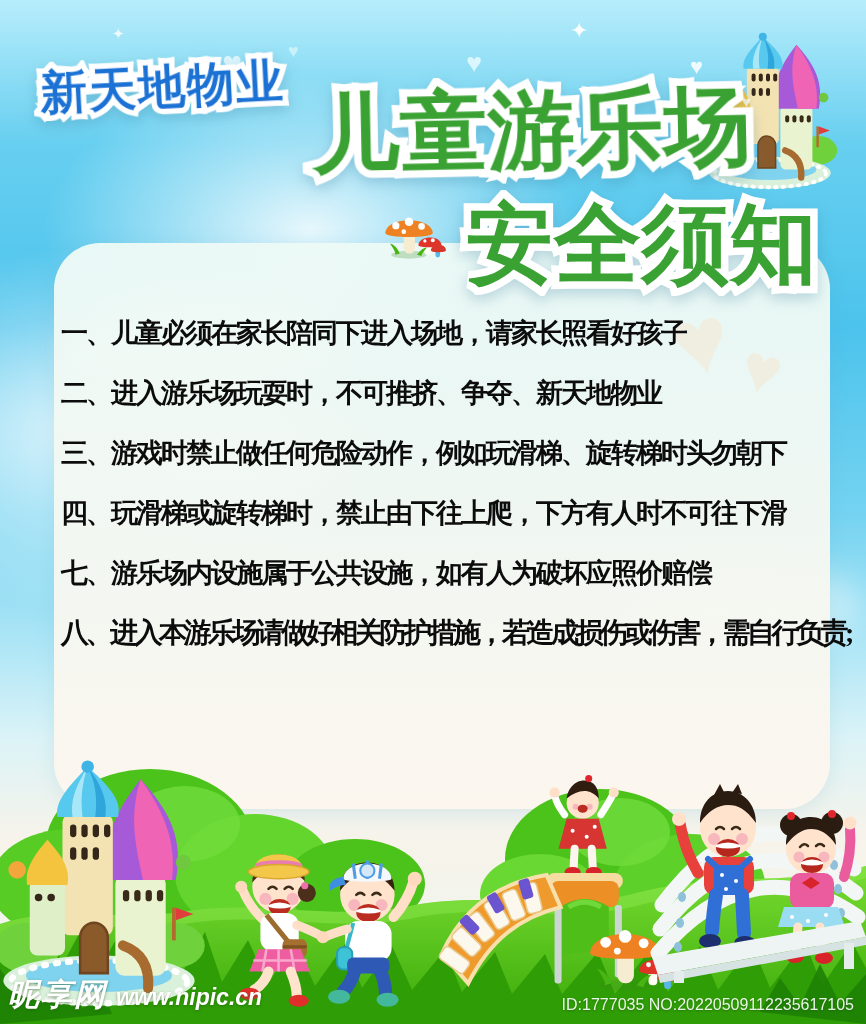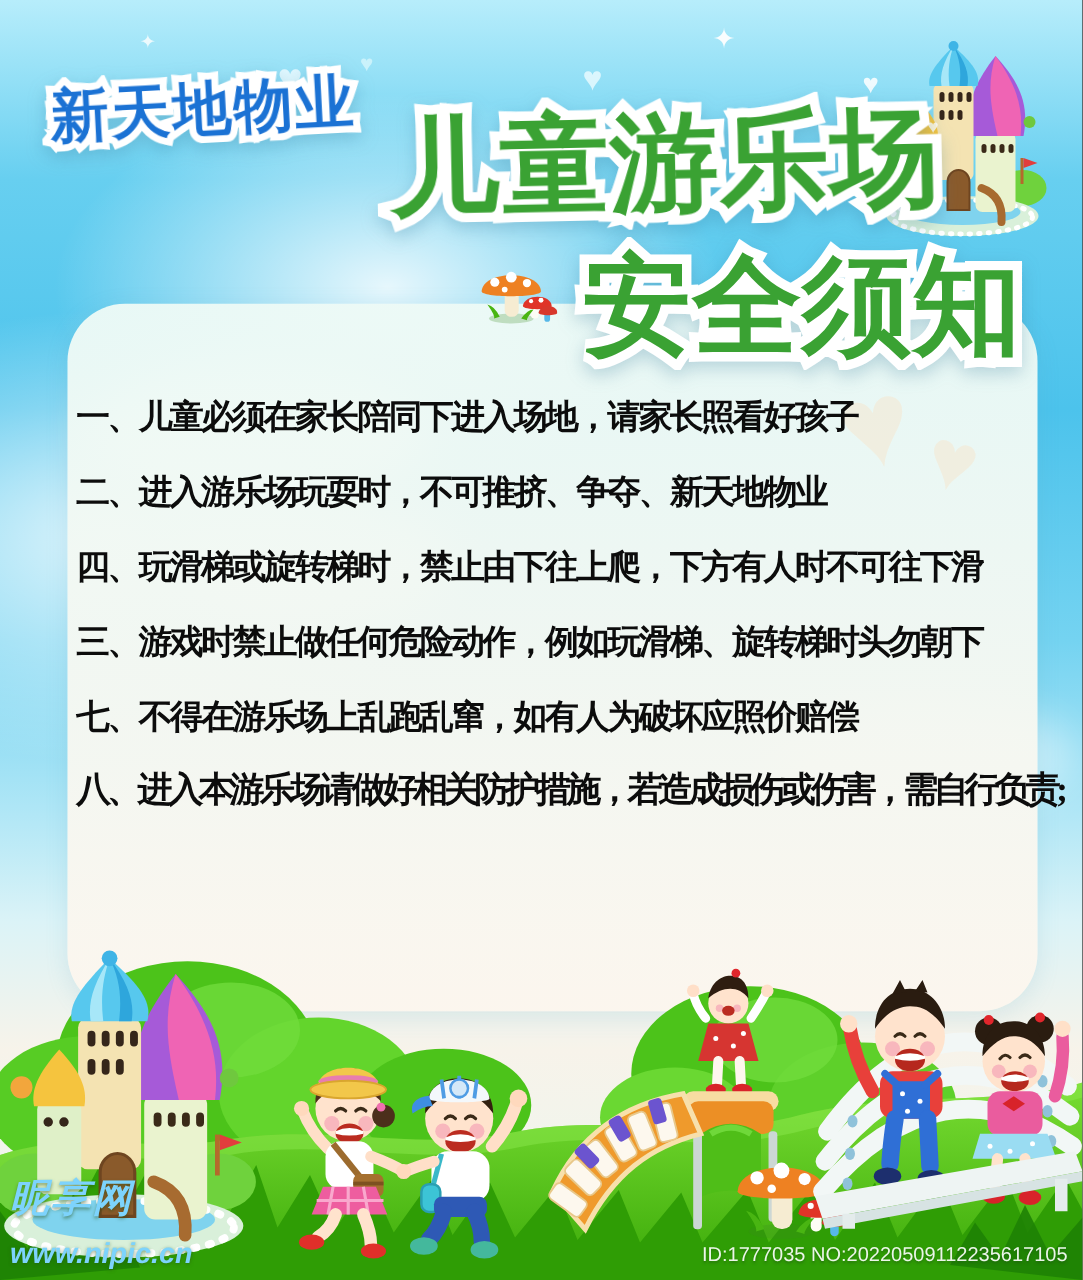--- a/index.html
+++ b/index.html
@@ -60,22 +60,22 @@
   .scene{position:absolute;left:0;bottom:0;width:866px;height:270px;z-index:6;}
   .scene .art{position:absolute;}
   .scene-base{position:absolute;left:0;top:0;width:866px;height:270px;}
   .castle-bl{left:-8px;top:4px;width:214px;height:254px;}
   .kids{left:216px;top:62px;width:222px;height:192px;}
   .slide{left:428px;top:20px;width:226px;height:220px;}
   .bench{left:648px;top:10px;width:218px;height:222px;}
   .mush-b{left:582px;top:160px;width:98px;height:78px;}
   
   .wm-left{position:absolute;left:8px;bottom:8px;z-index:10;display:flex;
-    align-items:baseline;gap:9px;color:#7dd3fc;font-style:italic;font-weight:bold;
-    text-shadow:0 1px 3px rgba(40,80,20,.55);flex-direction:column;}
+    align-items:baseline;gap:9px;color:#ffffff;font-style:italic;font-weight:bold;
+    text-shadow:0 1px 3px rgba(40,80,20,.55);}
   .wm-left .site-name{font-size:31px;letter-spacing:2px;}
   .wm-left .site-url{font-size:23px;}
   .wm-right{position:absolute;right:12px;bottom:10px;z-index:10;font-size:16px;
     color:rgba(245,252,244,.95);text-shadow:0 1px 2px rgba(30,80,20,.5);}
 </style>
 </head>
 <body>
 
 <div id="poster">
 
@@ -177,23 +177,23 @@
   <svg class="mush-title" viewBox="0 0 100 80">
     <use href="#mush-sym"></use>
   </svg>
 
   <div class="panel">
     <span class="panel-heart p1">♥</span>
     <span class="panel-heart p2">♥</span>
     <ul class="rules">
       <li>一、儿童必须在家长陪同下进入场地，请家长照看好孩子</li>
       <li>二、进入游乐场玩耍时，不可推挤、争夺、新天地物业</li>
+      <li>三、游戏时禁止做任何危险动作，例如玩滑梯、旋转梯时头勿朝下</li>
       <li>四、玩滑梯或旋转梯时，禁止由下往上爬，下方有人时不可往下滑</li>
-      <li>三、游戏时禁止做任何危险动作，例如玩滑梯、旋转梯时头勿朝下</li>
-      <li>七、不得在游乐场上乱跑乱窜，如有人为破坏应照价赔偿</li>
+      <li>七、游乐场内设施属于公共设施，如有人为破坏应照价赔偿</li>
       <li>八、进入本游乐场请做好相关防护措施，若造成损伤或伤害，需自行负责;</li>
     </ul>
   </div>
 
   <div class="scene">
     <svg class="scene-base" viewBox="0 0 866 270">
       <defs>
         <linearGradient id="gg" x1="0" y1="0" x2="0" y2="1">
           <stop offset="0" stop-color="#79dd33"></stop>
             <stop offset="1" stop-color="#3aa908"></stop>

